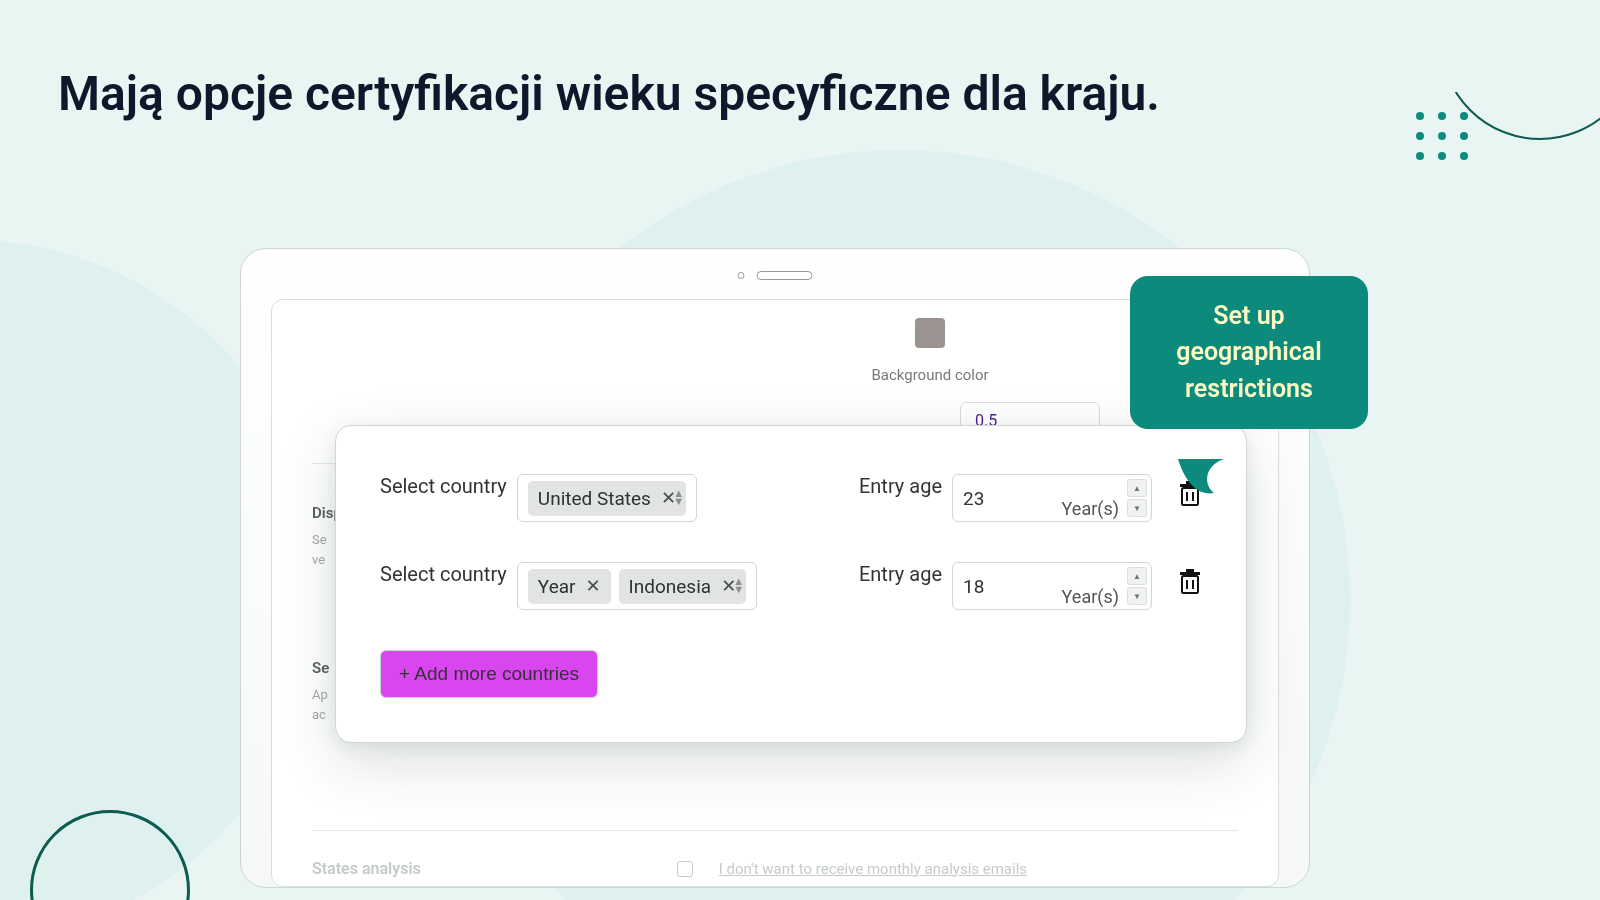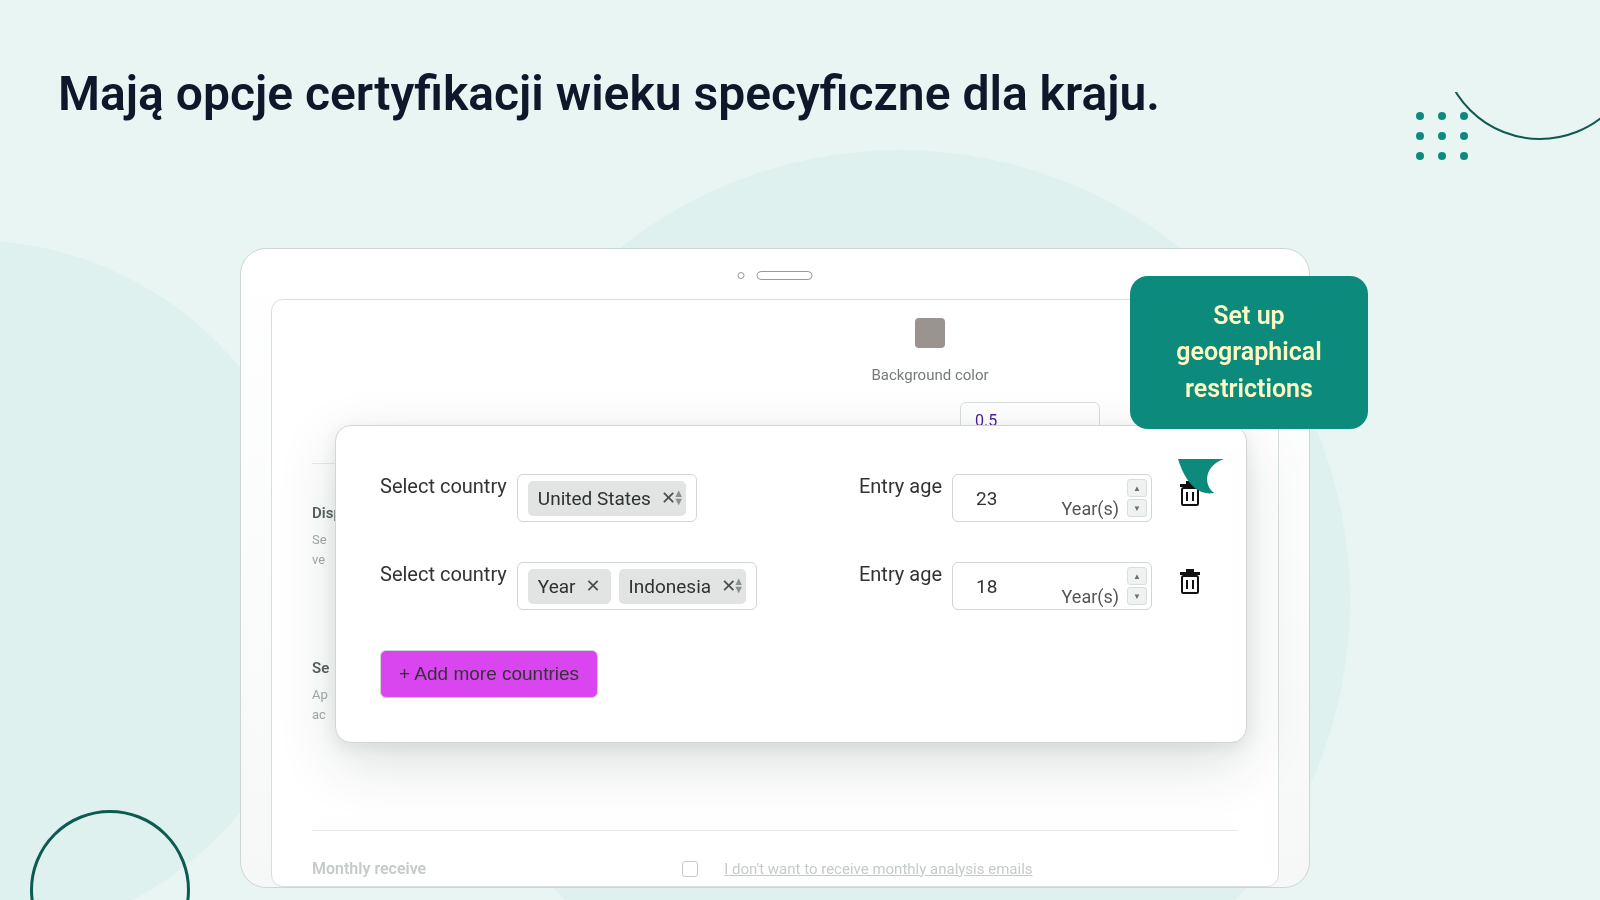--- a/index.html
+++ b/index.html
@@ -192,21 +192,21 @@
   display:flex; flex-direction:column; gap:1px; line-height:0.6;
 }
 .age-box {
   display:flex;
   align-items:center;
   border:1px solid #cfd6d4;
   border-radius:6px;
   height:48px;
   width: 200px;
   position:relative;
-  padding: 0 32px 0 23px;
+  padding: 0 32px 0 10px;
   justify-content: space-between;
 }
 .age-val { font-size:19px; color:#333; }
 .age-unit { font-size:18px; color:#555;margin-top:20px; }
 .spin {
   position:absolute;
   right:4px;
   top:4px;
   bottom:4px;
   width:20px;
@@ -305,21 +305,21 @@
     </div>
     <div class="sec-block" style="margin-top:90px;">
       <div class="sec-title">Se</div>
       <div class="sec-desc">
         <span>Ap</span><br>
         <span>ac</span>
       </div>
     </div>
 
     <div class="monthly">
-      <div class="m-title">Monthly receive</div>
+      <div class="m-title">States analysis</div>
       <div class="m-check"></div>
       <div class="m-label">I don't want to receive monthly analysis emails</div>
     </div>
   </div>
 </div>
 
 <div class="modal">
 
   
   <div class="rule">

